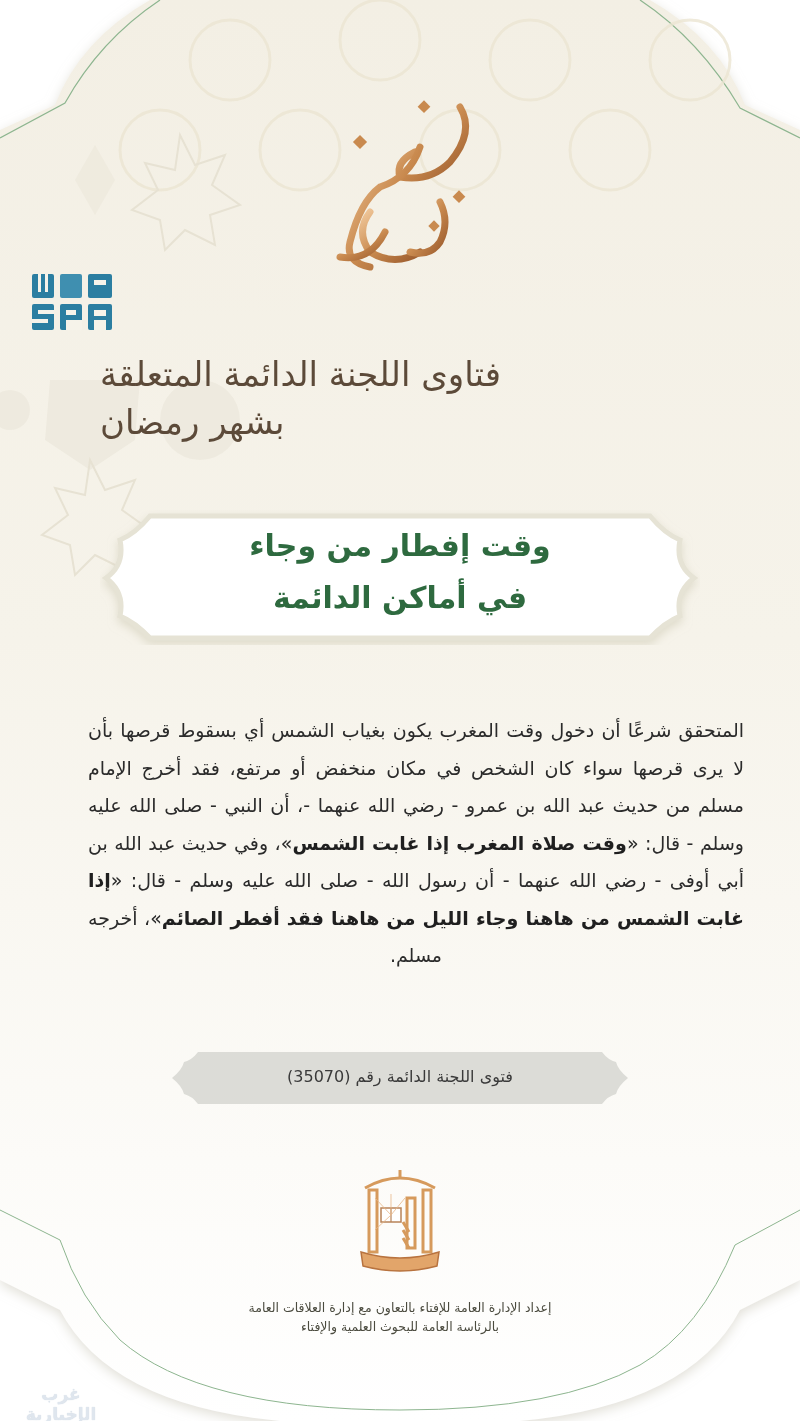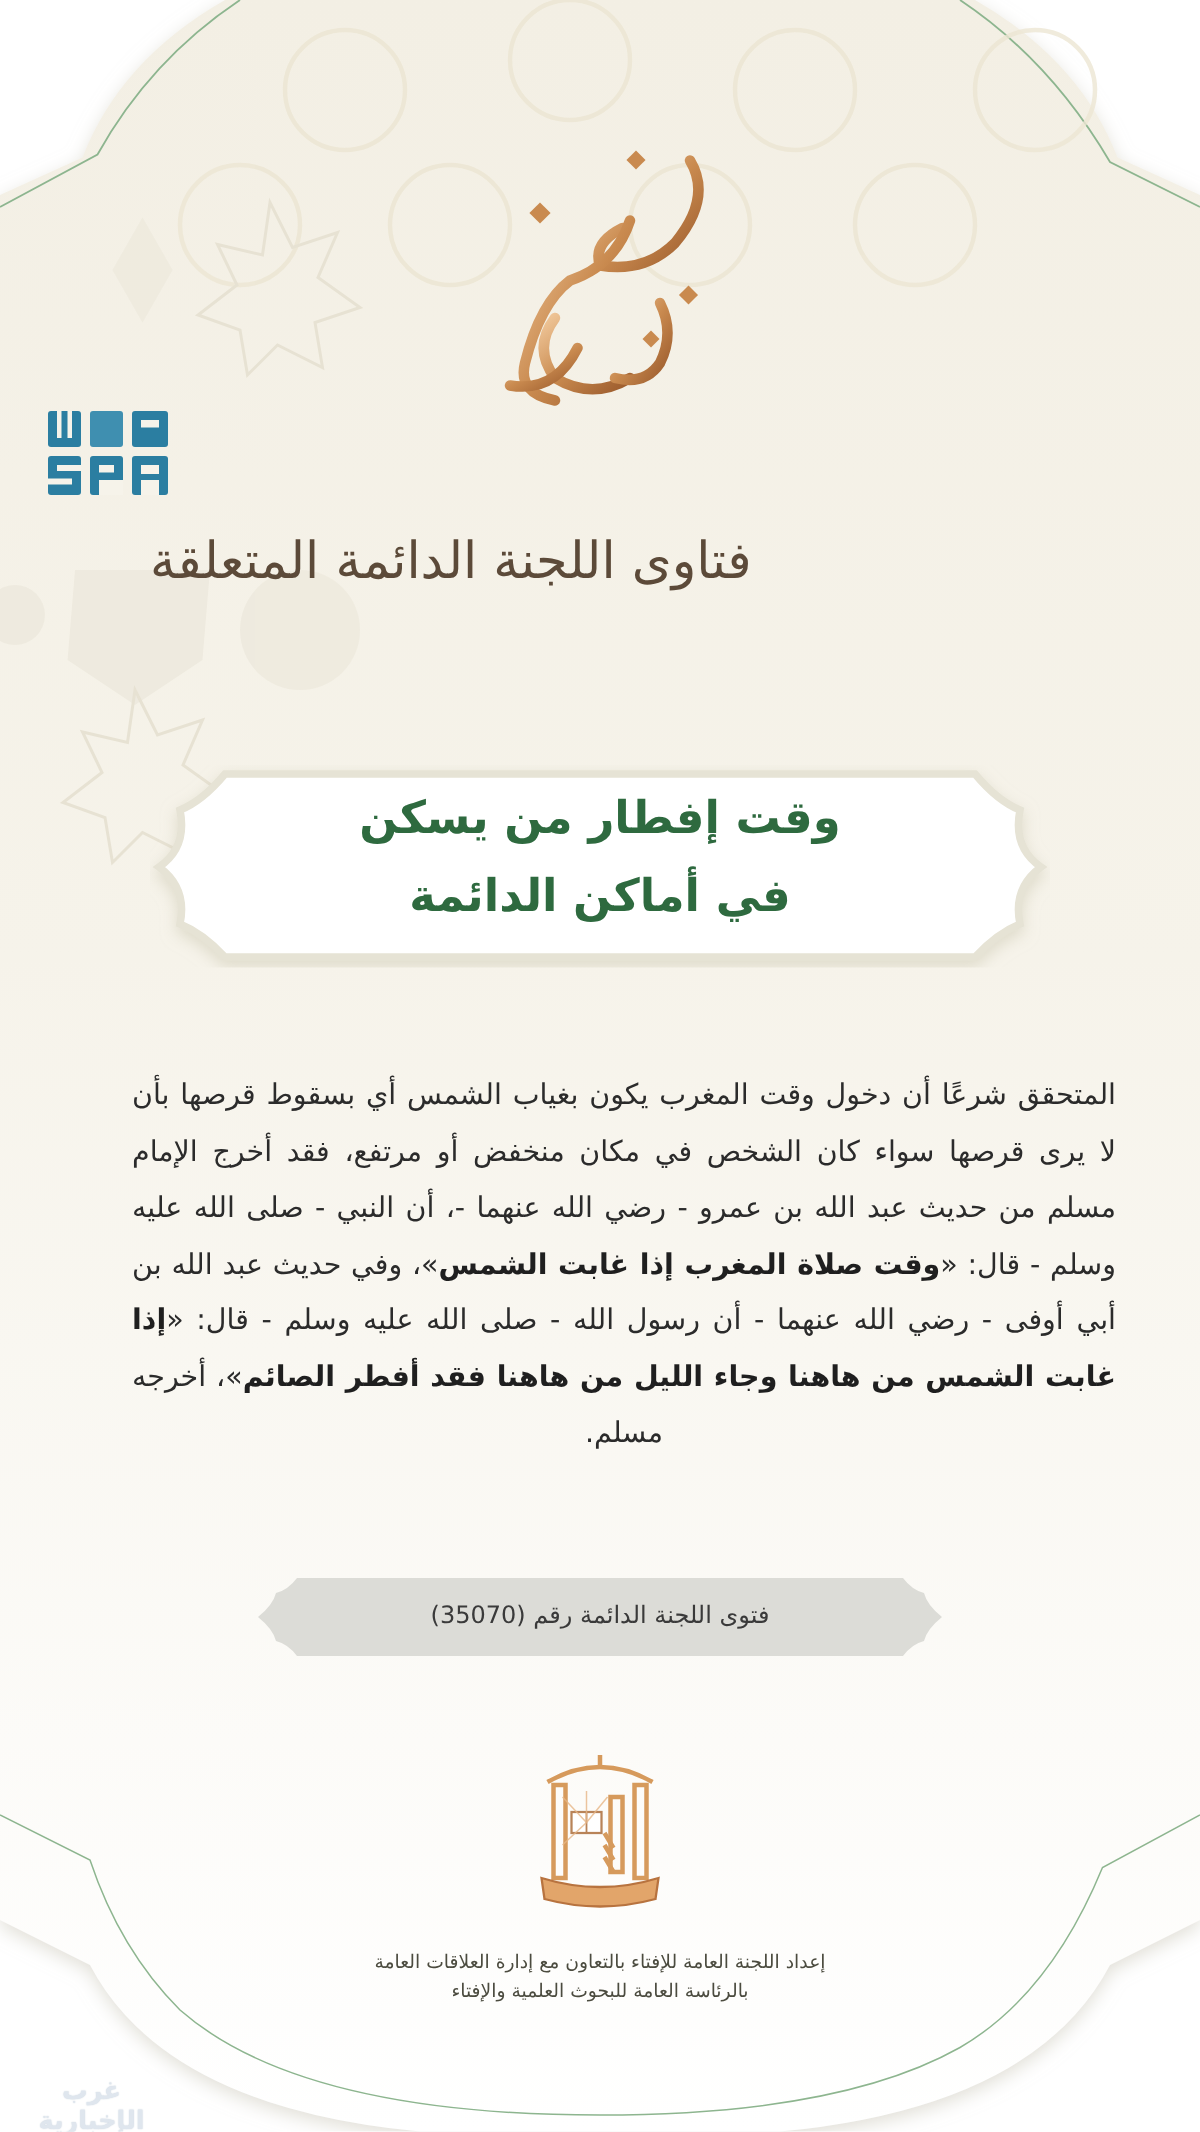--- a/index.html
+++ b/index.html
@@ -140,32 +140,33 @@
       <rect x="2" y="49" width="16" height="4"></rect>
     <rect x="36" y="40" width="10" height="5"></rect>
       <rect x="36" y="50" width="16" height="10"></rect>
     <rect x="64" y="40" width="12" height="6"></rect>
       <rect x="64" y="50" width="12" height="10"></rect>
   </g>
 </svg>
 
 <div class="heading">
   <div>فتاوى اللجنة الدائمة المتعلقة</div>
+  <div>بشهر رمضان</div>
 </div>
 
 <svg class="question-card" viewBox="0 0 600 135" xmlns="http://www.w3.org/2000/svg">
   <defs>
     <filter id="cardShadow" x="-5%" y="-10%" width="110%" height="130%">
       <feDropShadow dx="0" dy="4" stdDeviation="5" flood-color="#cfcab5" flood-opacity="0.6"></feDropShadow>
     </filter>
   </defs>
   <path d="M50,6 L550,6 Q565,24 580,30 Q575,55 594,68 Q575,82 580,106 Q565,112 550,128 L50,128 Q35,112 20,106 Q25,82 6,68 Q25,55 20,30 Q35,24 50,6 Z" fill="#ffffff" stroke="#e6e3d5" stroke-width="5" filter="url(#cardShadow)"></path>
 </svg>
 <div class="question-text">
-  <div>وقت إفطار من يسكن</div>
+  <div>وقت إفطار من وجاء</div>
   <div>في أماكن الدائمة</div>
 </div>
 
 <div class="answer"><span>المتحقق شرعًا أن دخول وقت المغرب يكون بغياب الشمس أي بسقوط قرصها بأن لا يرى قرصها سواء كان الشخص في مكان منخفض أو مرتفع، فقد أخرج الإمام مسلم من حديث عبد الله بن عمرو - رضي الله عنهما -، أن النبي - صلى الله عليه وسلم - قال: «</span><b>وقت صلاة المغرب إذا غابت الشمس</b><span>»، وفي حديث عبد الله بن أبي أوفى - رضي الله عنهما - أن رسول الله - صلى الله عليه وسلم - قال: «</span><b>إذا غابت الشمس من هاهنا وجاء الليل من هاهنا فقد أفطر الصائم</b><span>»، أخرجه مسلم.</span></div>
 
 <svg class="ref-badge" viewBox="0 0 464 60" xmlns="http://www.w3.org/2000/svg">
   <path d="M30,4 L434,4 Q440,12 448,14 Q450,22 460,30 Q450,38 448,46 Q440,48 434,56 L30,56 Q24,48 16,46 Q14,38 4,30 Q14,22 16,14 Q24,12 30,4 Z" fill="#dcdcd7"></path>
 </svg>
 <div class="ref-text">فتوى اللجنة الدائمة رقم (35070)</div>
 
@@ -183,17 +184,17 @@
   <g stroke="#e7b788" stroke-width="1" opacity="0.8">
     <line x1="34" y1="47" x2="18" y2="30"></line>
       <line x1="34" y1="47" x2="34" y2="26"></line>
     <line x1="34" y1="47" x2="48" y2="30"></line>
       <line x1="34" y1="47" x2="18" y2="62"></line>
   </g>
   <path d="M4,84 Q43,96 82,84 L80,98 Q43,108 6,98 Z" fill="#e2a56a" stroke="#b8733f" stroke-width="1.5"></path>
 </svg>
 
 <div class="credits">
-  <div>إعداد اللجنة العامة للإفتاء بالتعاون مع إدارة العلاقات العامة</div>
+  <div>إعداد الإدارة العامة للإفتاء بالتعاون مع إدارة العلاقات العامة</div>
   <div>بالرئاسة العامة للبحوث العلمية والإفتاء</div>
 </div>
 
 <div class="watermark">غرب الإخبارية</div>
 
 </body></html>

